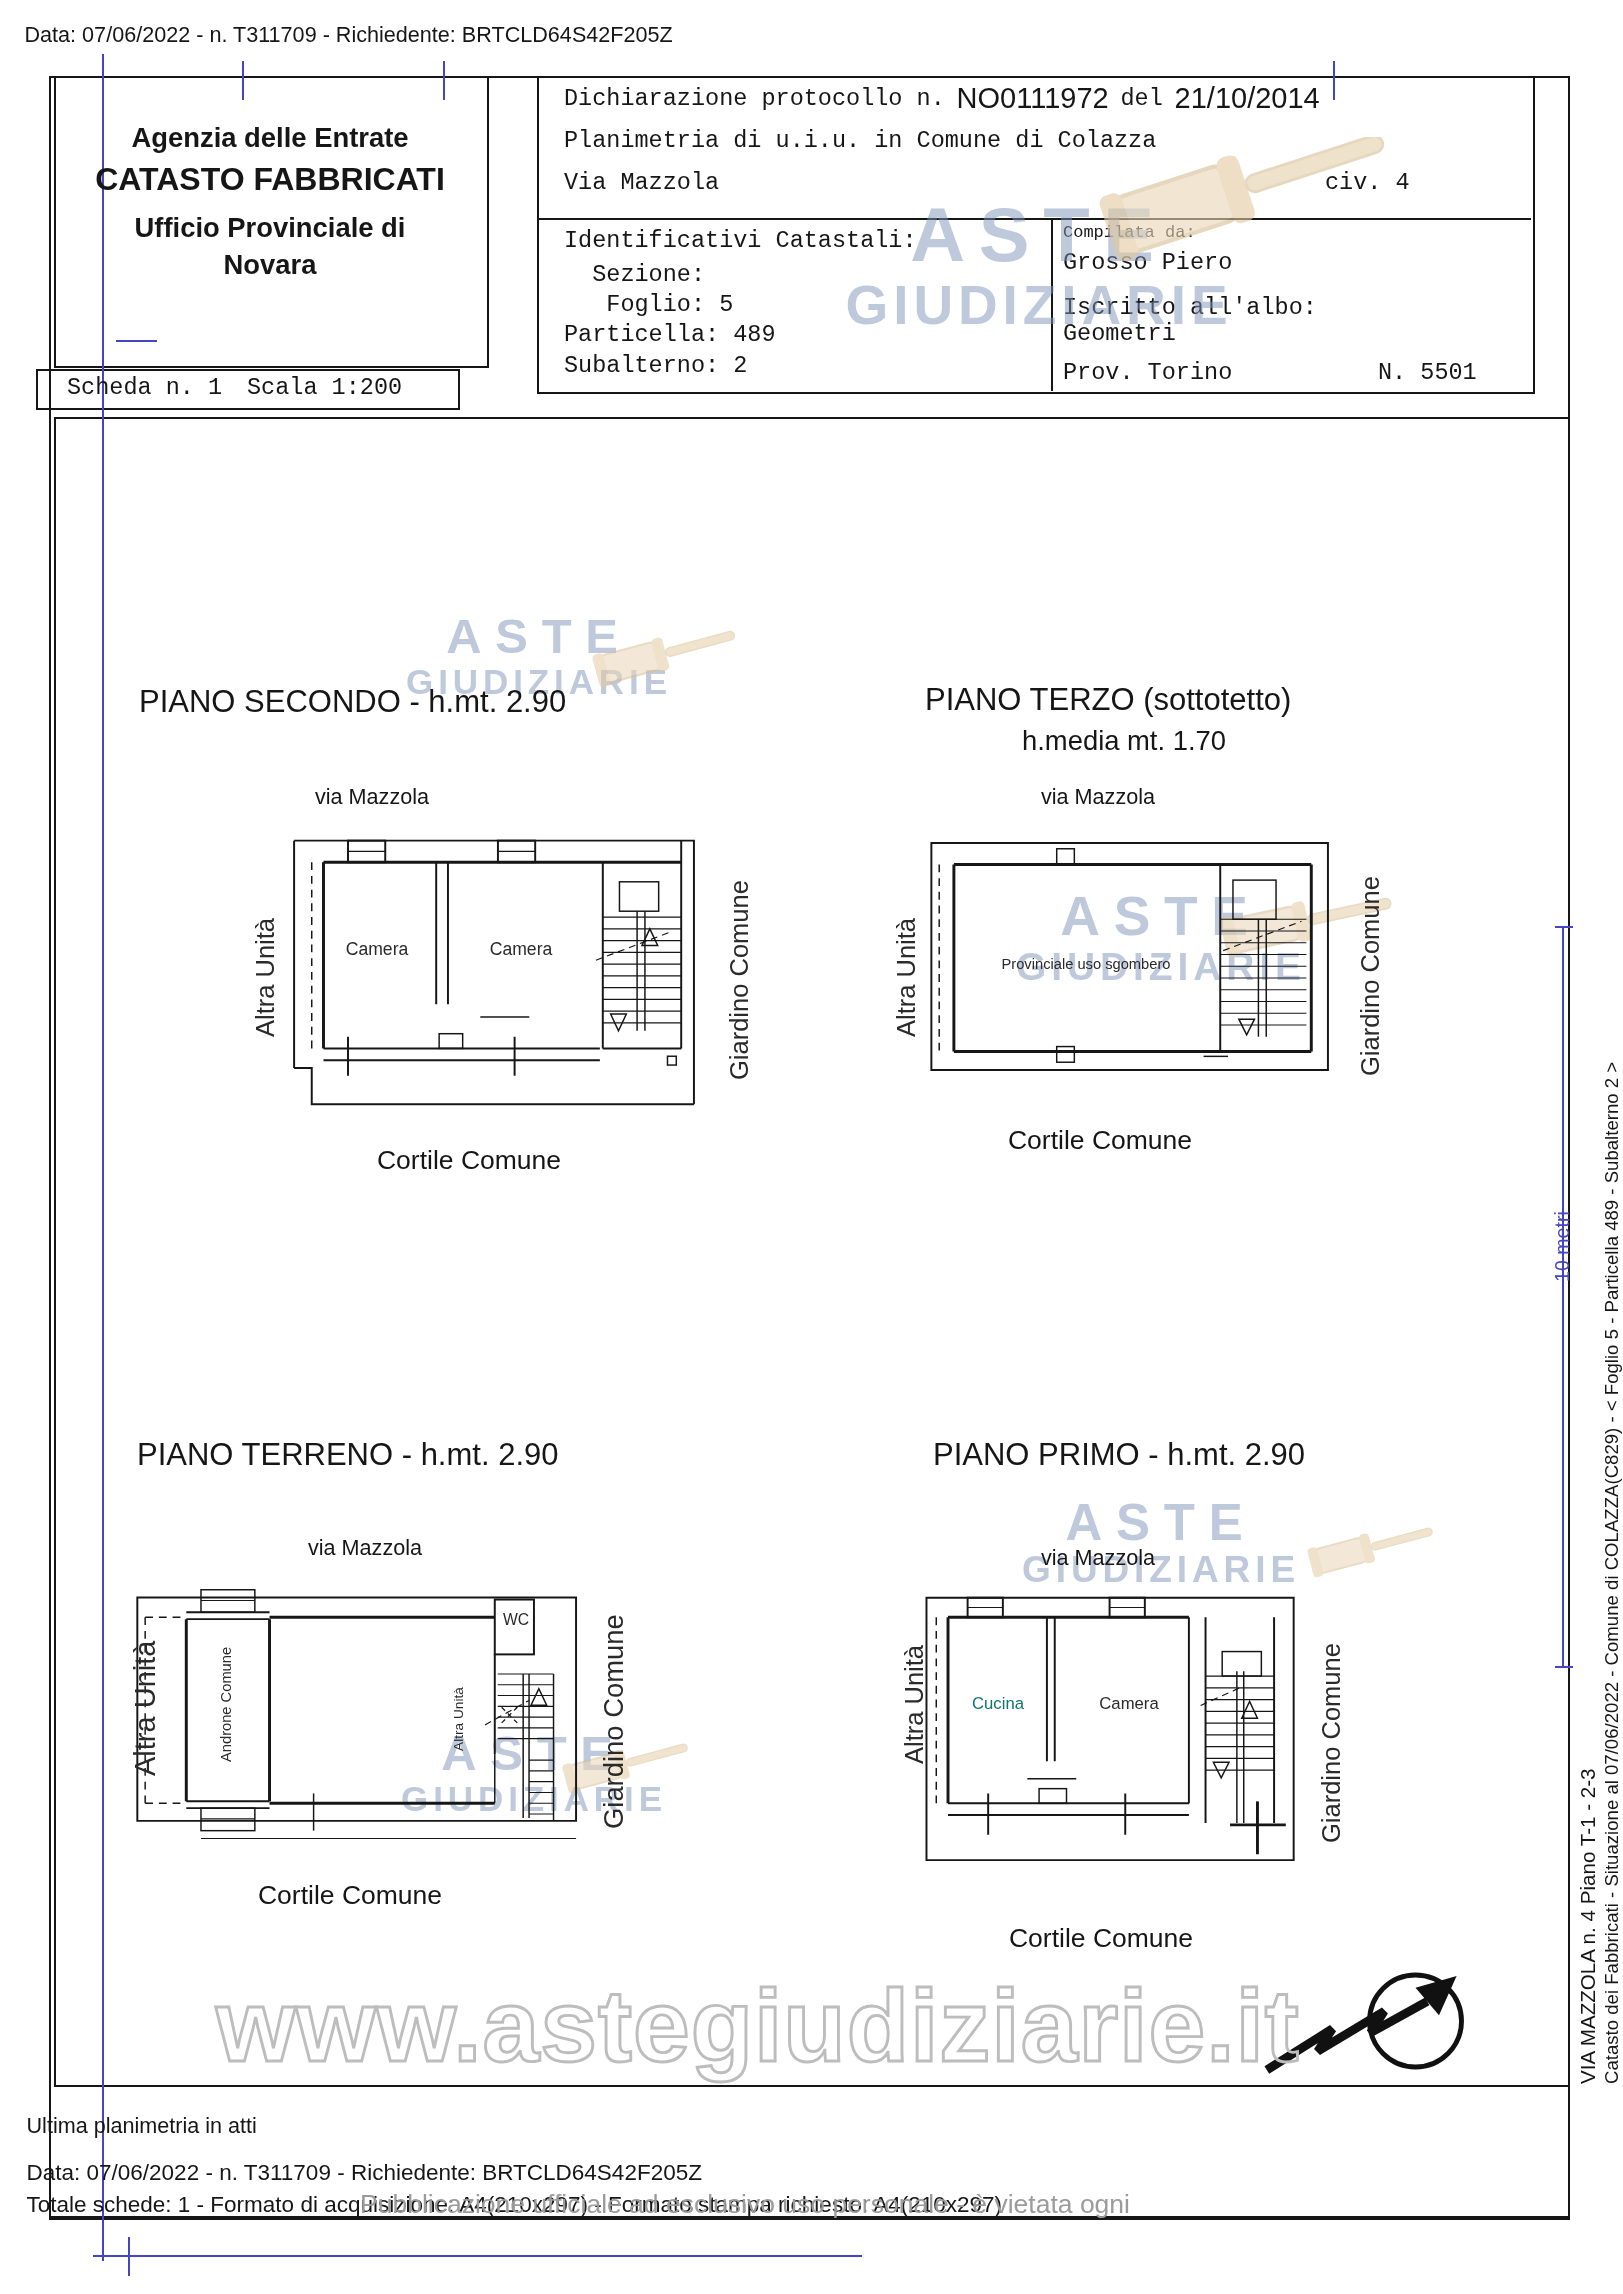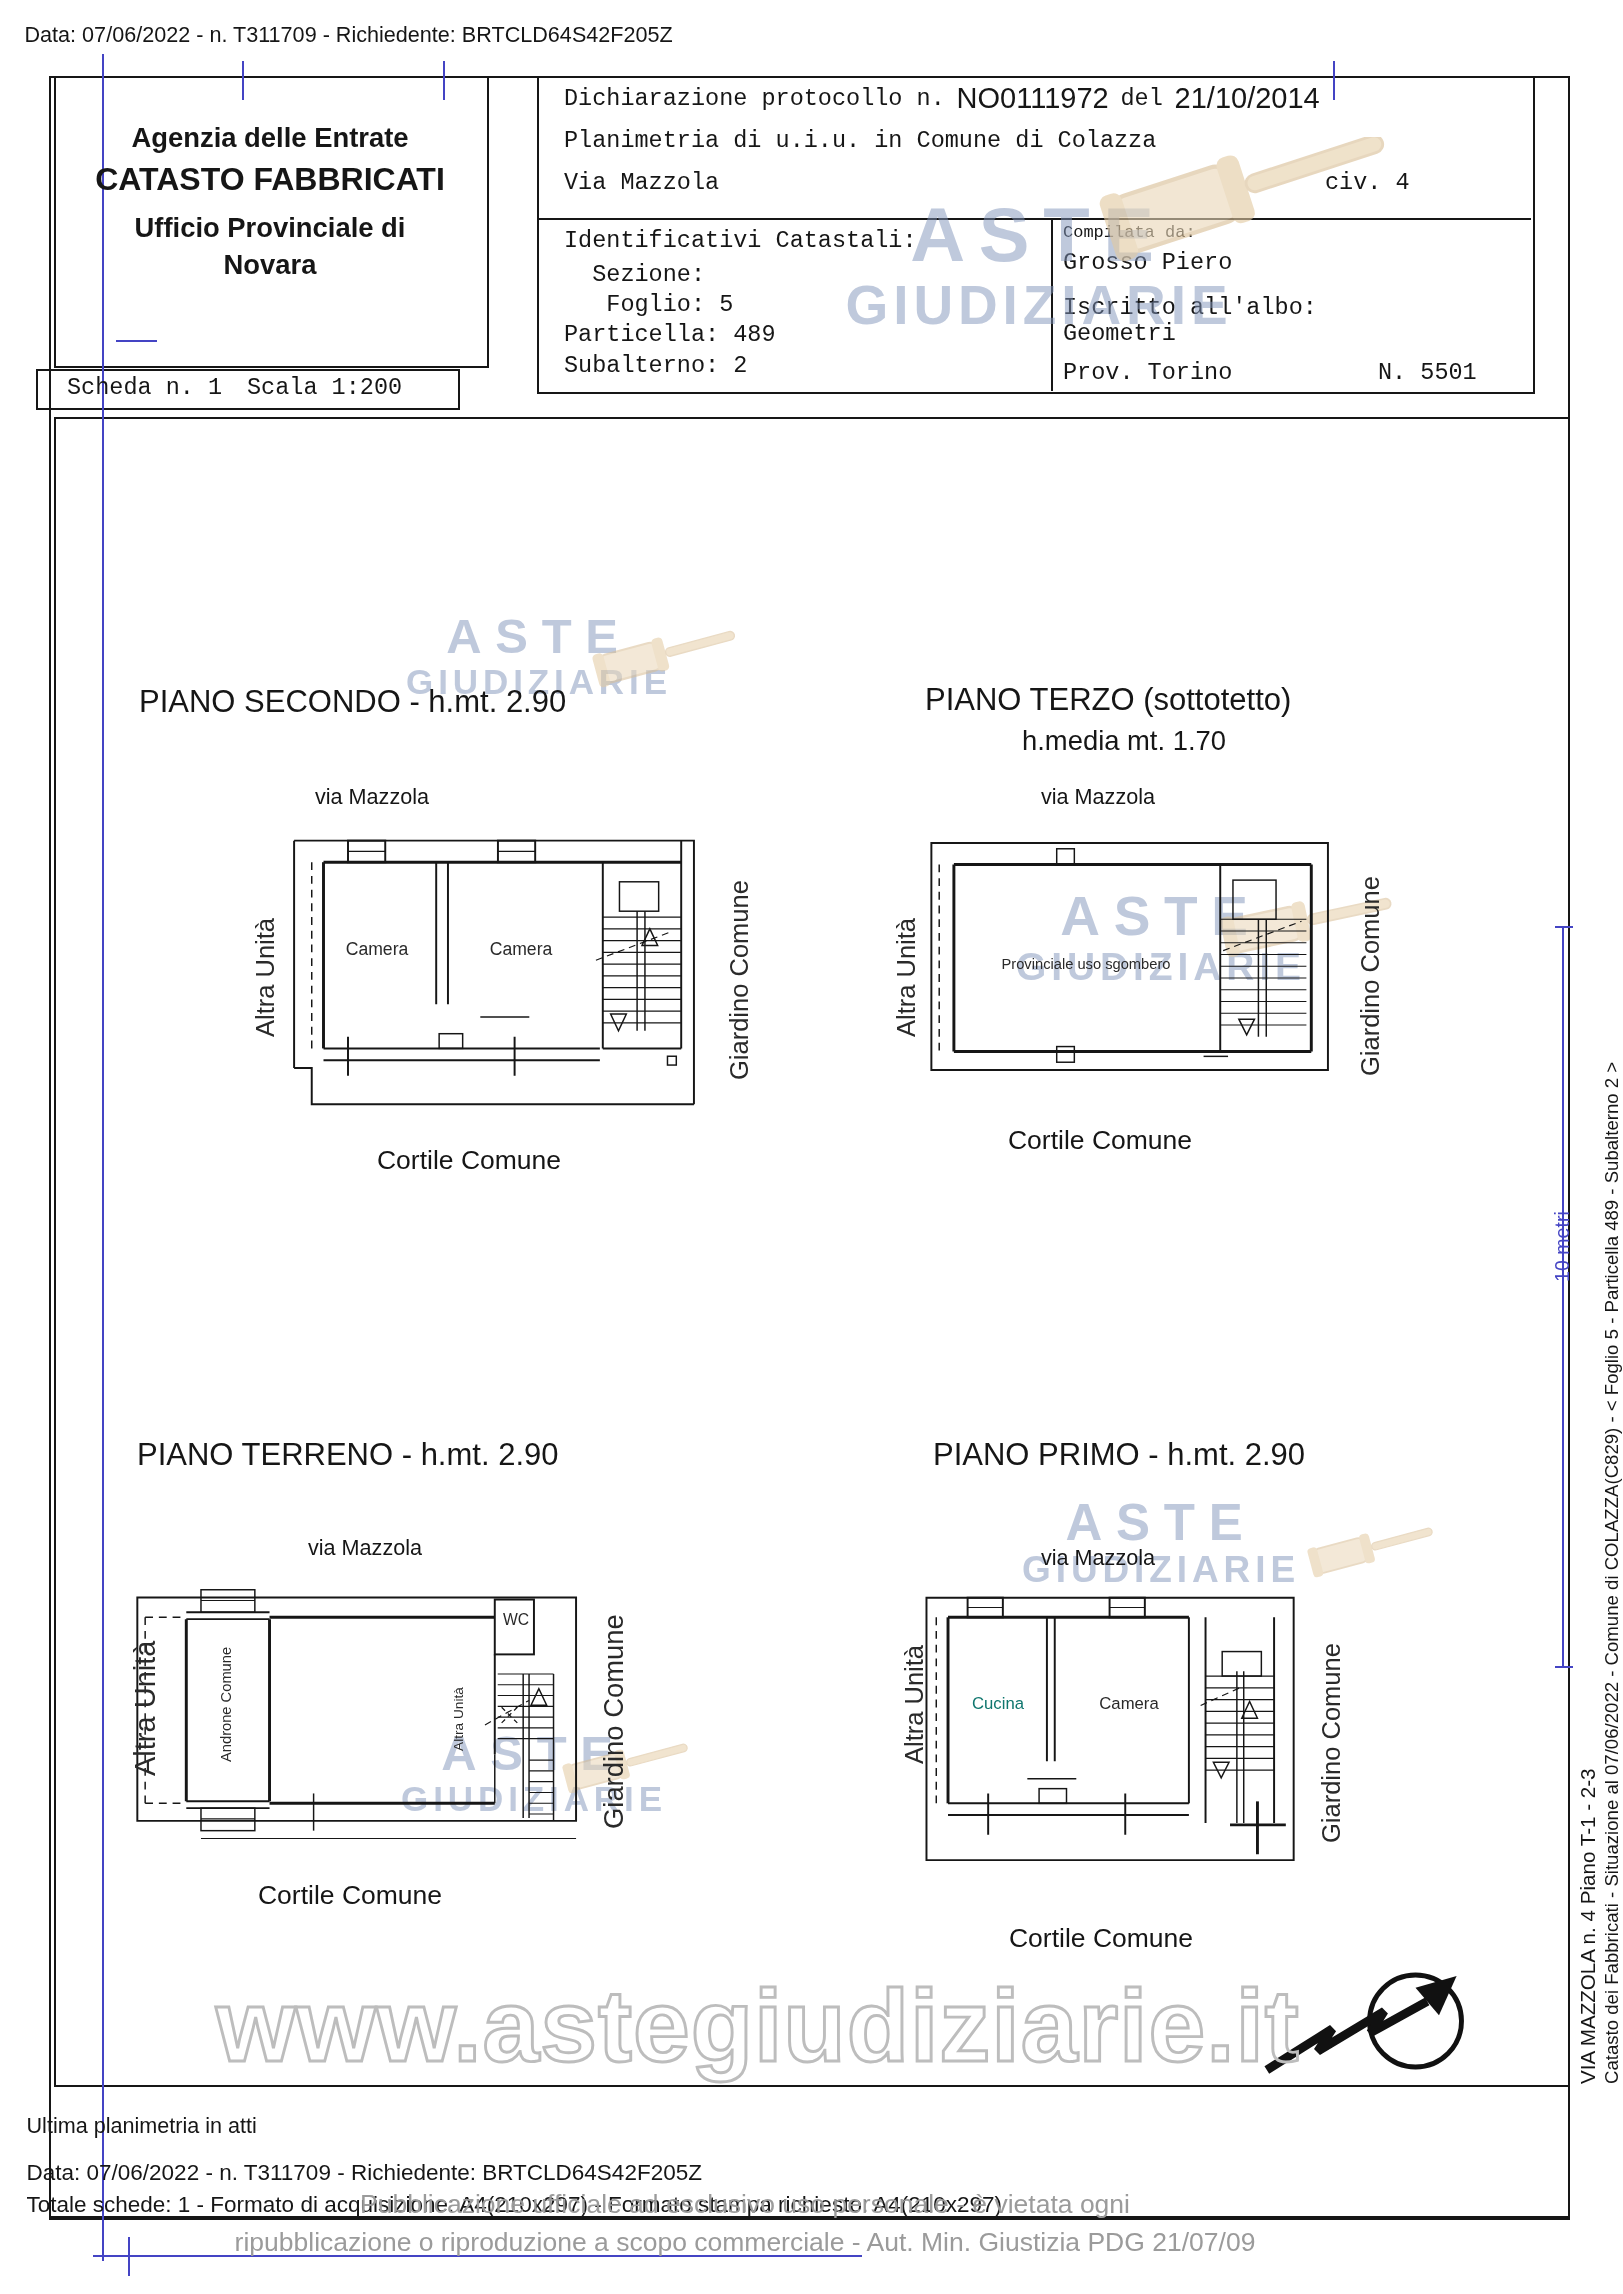--- a/index.html
+++ b/index.html
@@ -281,19 +281,18 @@
   <svg class="abs" style="left:1259px;top:1960px;z-index:2;" width="225" height="123" viewBox="0 0 230 125">
     <circle cx="160" cy="62" r="47" stroke="#111" stroke-width="5" fill="none"></circle>
     <path d="M8 112 L75 70 L60 93 L128 52 L114 74 L172 42" stroke="#111" stroke-width="9" fill="none"></path>
     <polygon points="160,28 202,16 184,56" fill="#111"></polygon>
   </svg>
 
   <div class="abs sans" style="left:26.5px;top:2113px;font-size:21.6px;z-index:2;">Ultima planimetria in atti</div>
   <div class="abs sans" style="left:26.5px;top:2160px;font-size:22.5px;z-index:2;">Data: 07/06/2022 - n. T311709 - Richiedente: BRTCLD64S42F205Z</div>
   <div class="abs sans" style="left:26.5px;top:2192px;font-size:22.5px;z-index:2;white-space:nowrap;">Totale schede: 1 - Formato di acquisizione: A4(210x297) - Formato stampa richiesto: A4(210x297)</div>
   <div class="abs sans graytxt ctr" style="left:745px;top:2189px;font-size:26.5px;z-index:3;">Pubblicazione ufficiale ad esclusivo uso personale - è vietata ogni</div>
-  <div class="abs sans graytxt ctr" style="left:745px;top:2227px;font-size:26.5px;z-index:3;">ripubblicazione o riproduzione a scopo commerciale - Aut. Min. Giustizia PDG 21/07/09</div>
 
   <div class="abs vt sans" style="left:1576px;top:2084px;font-size:20.6px;">VIA MAZZOLA n. 4 Piano T-1 - 2-3</div>
   <div class="abs vt sans" style="left:1601px;top:2084px;font-size:18.6px;">Catasto dei Fabbricati - Situazione al 07/06/2022 - Comune di COLAZZA(C829) - &lt;  Foglio 5 - Particella  489 - Subalterno 2 &gt;</div>
 
 </div>
 
 
 </body></html>

